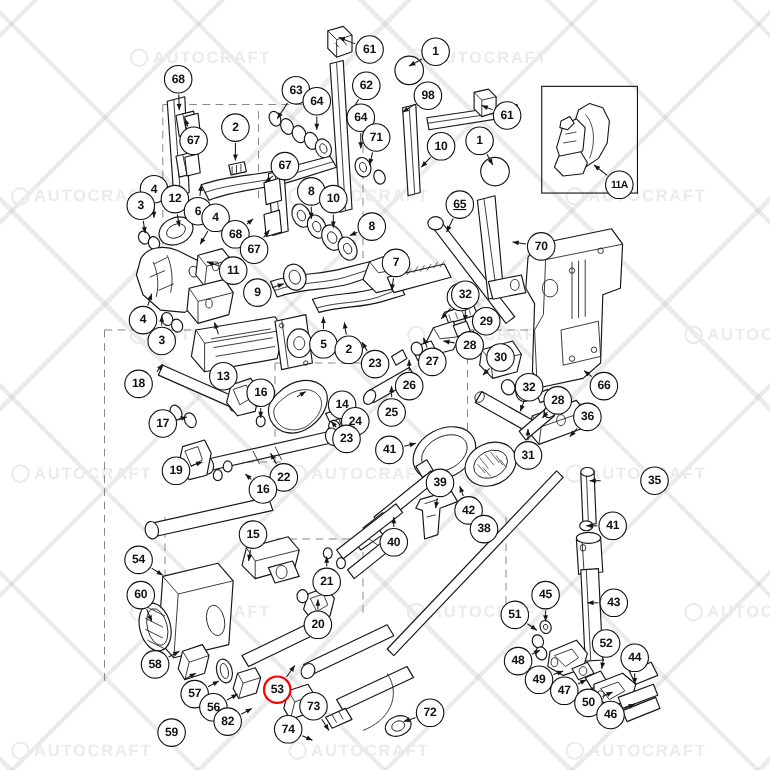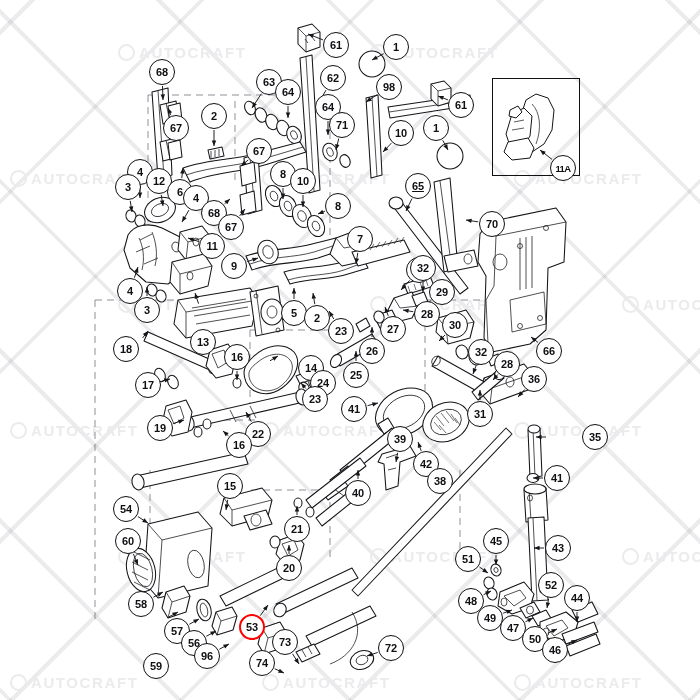--- a/index.html
+++ b/index.html
@@ -714,20 +714,20 @@
       <div class="cal" style="left: 551px; top: 585px;">52</div>
       <div class="cal" style="left: 577px; top: 598px;">44</div>
       <div class="cal" style="left: 490px; top: 618px;">49</div>
       <div class="cal" style="left: 513px; top: 628px;">47</div>
       <div class="cal" style="left: 535px; top: 639px;">50</div>
       <div class="cal" style="left: 555px; top: 650px;">46</div>
       <div class="cal" style="left: 141px; top: 604px;">58</div>
       <div class="cal" style="left: 156px; top: 617px; margin-top: 36px;">59</div>
       <div class="cal" style="left: 177px; top: 631px;">57</div>
       <div class="cal" style="left: 194px; top: 643px;">56</div>
-      <div class="cal" style="left: 207px; top: 656px;">96</div>
+      <div class="cal" style="left: 207px; top: 656px;">82</div>
       <div class="cal hl" style="left: 252px; top: 627px;">53</div>
       <div class="cal" style="left: 285px; top: 642px;">73</div>
       <div class="cal" style="left: 262px; top: 663px;">74</div>
       <div class="cal" style="left: 391px; top: 648px;">72</div>
     </div>
 
 </div>
 
 </body></html>

